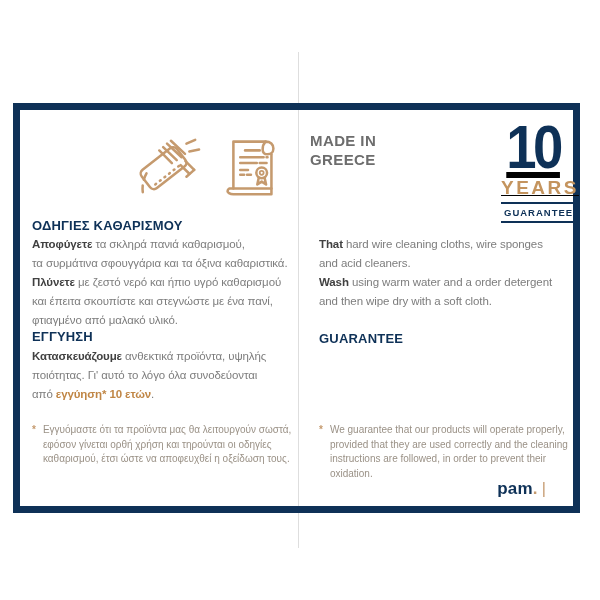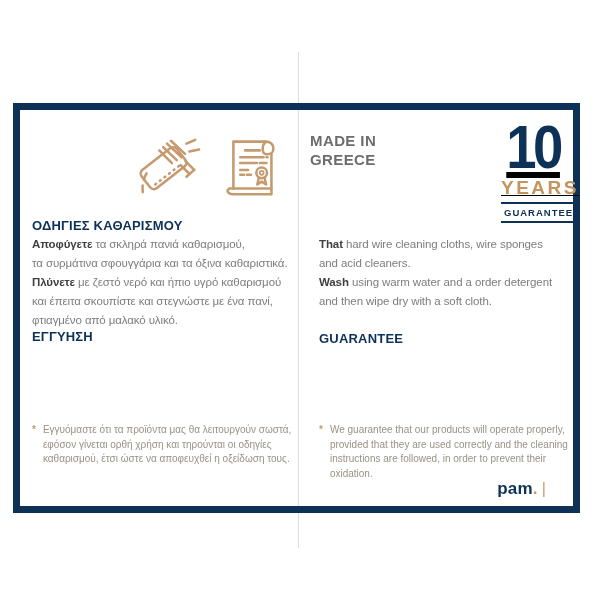--- a/index.html
+++ b/index.html
@@ -121,20 +121,23 @@
     </div>
 
     <div class="abs left-col body-text" style="top:125px;width:278px;"><span class="seg-b">Αποφύγετε</span><span class="seg-n"> τα σκληρά πανιά καθαρισμού,
 τα συρμάτινα σφουγγάρια και τα όξινα καθαριστικά.
 </span><span class="seg-b">Πλύνετε</span><span class="seg-n"> με ζεστό νερό και ήπιο υγρό καθαρισμού
 και έπειτα σκουπίστε και στεγνώστε με ένα πανί,
 φτιαγμένο από μαλακό υλικό.</span></div>
     <div class="abs left-col heading" style="top:108px;">ΟΔΗΓΙΕΣ ΚΑΘΑΡΙΣΜΟΥ</div>
 
     <div class="abs left-col heading" style="top:219px;">ΕΓΓΥΗΣΗ</div>
+    <div class="abs left-col body-text" style="top:237px;width:278px;"><span class="seg-b">Κατασκευάζουμε</span><span class="seg-n"> ανθεκτικά προϊόντα, υψηλής
+ποιότητας. Γι' αυτό το λόγο όλα συνοδεύονται
+από </span><span class="seg-a">εγγύηση* 10 ετών</span><span class="seg-n">.</span></div>
 
     <div class="abs left-col footnote" style="top:313px;">
       <span class="mark">*</span>
       <span class="fn-text">Εγγυόμαστε ότι τα προϊόντα μας θα λειτουργούν σωστά, εφόσον γίνεται ορθή χρήση και τηρούνται οι οδηγίες καθαρισμού, έτσι ώστε να αποφευχθεί η οξείδωση τους.</span>
     </div>
 
     <div class="abs right-col body-text" style="top:125px;width:258px;"><span class="seg-b">That</span><span class="seg-n"> hard wire cleaning cloths, wire sponges
 and acid cleaners.
 </span><span class="seg-b">Wash</span><span class="seg-n"> using warm water and a order detergent
 and then wipe dry with a soft cloth.</span></div>

